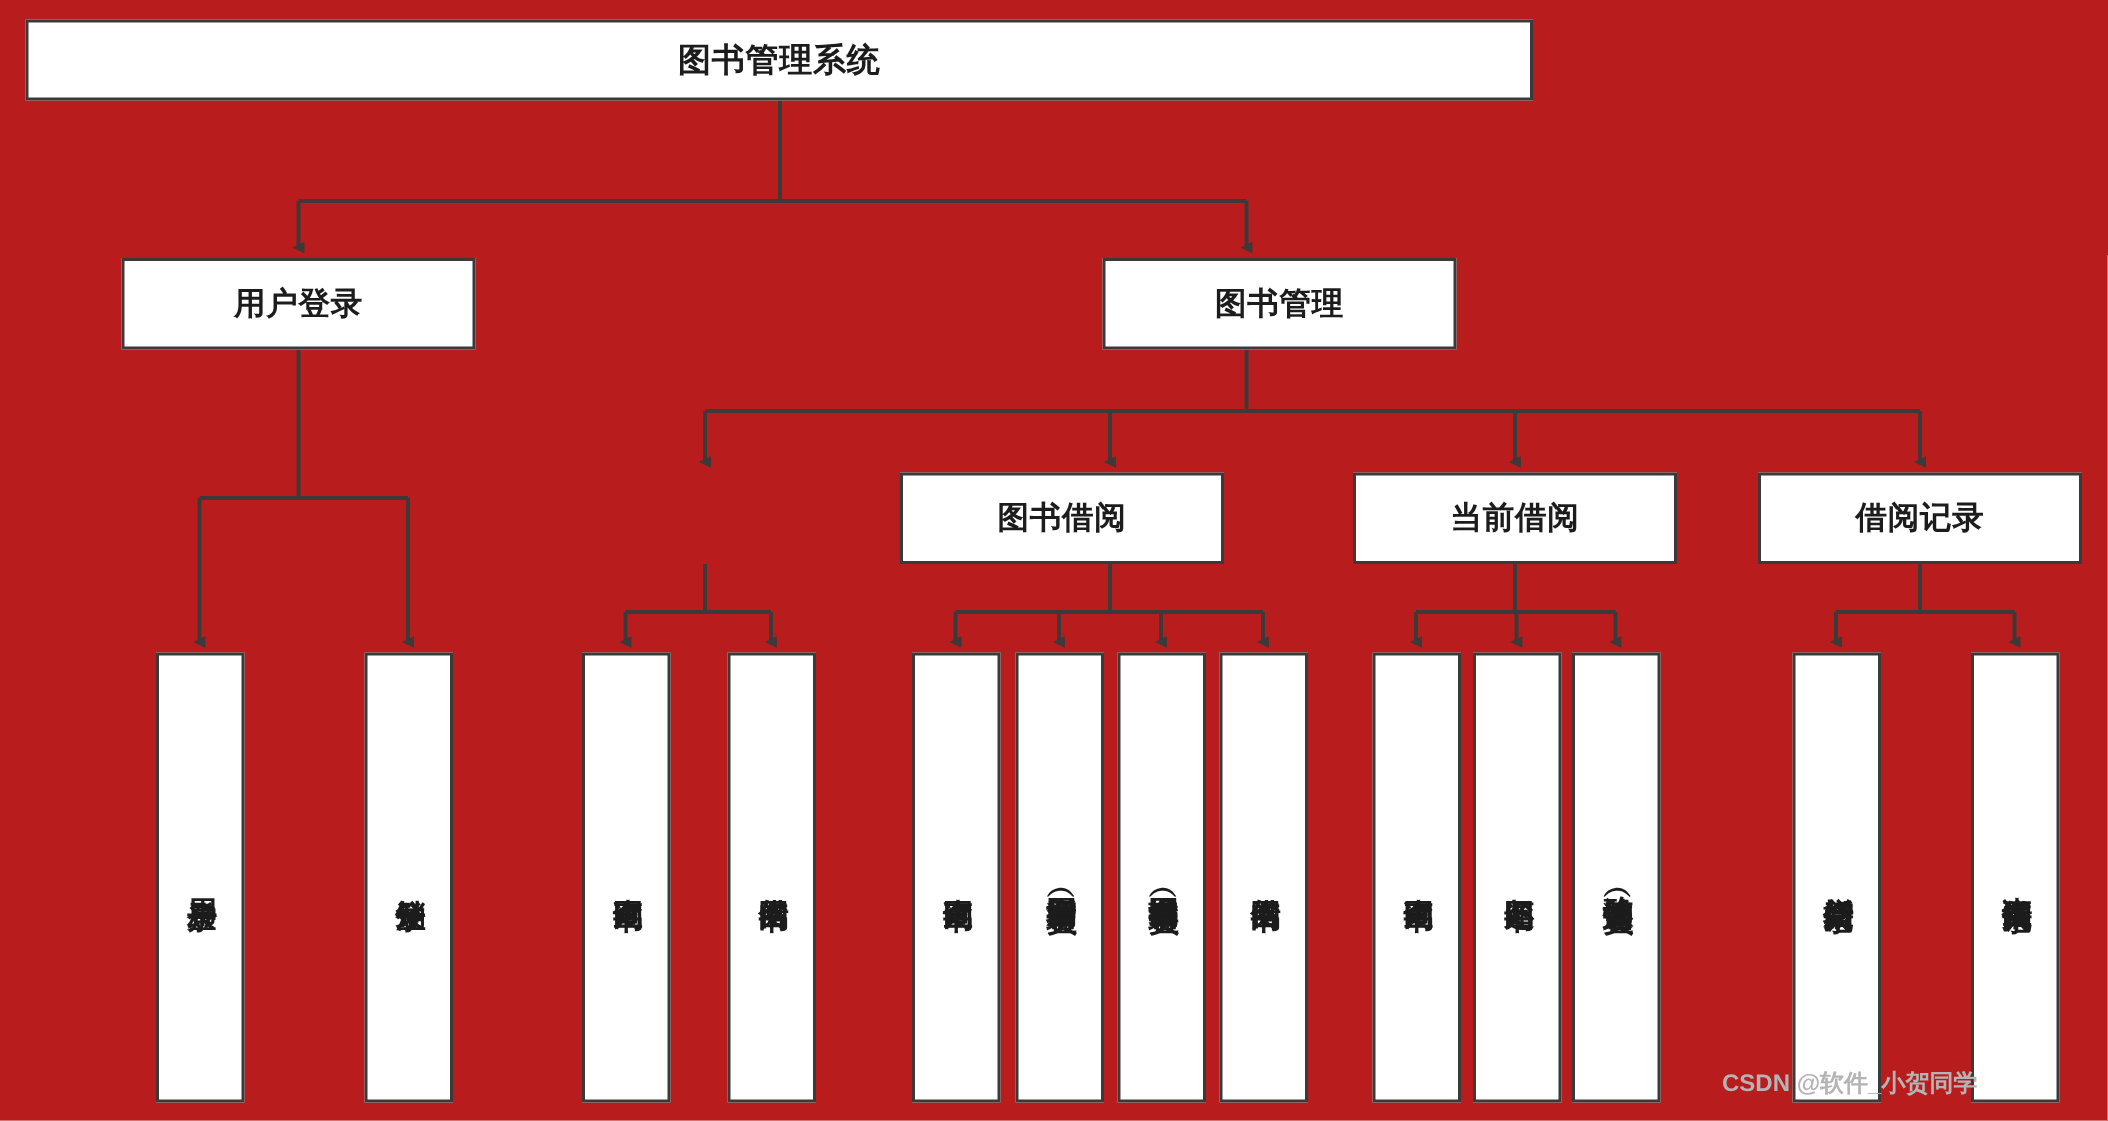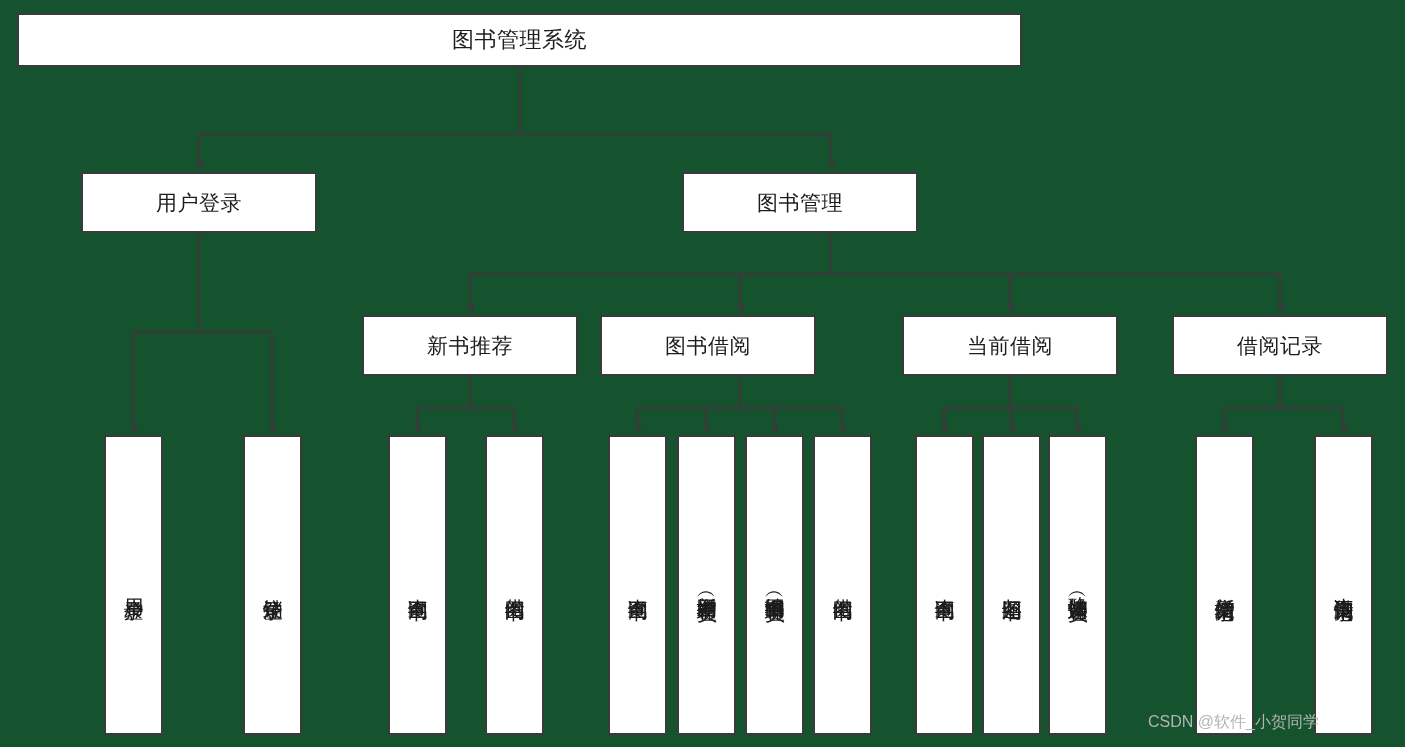--- a/index.html
+++ b/index.html
@@ -11,21 +11,22 @@
     width: 1405px;
     height: 747px;
     font-family: "Liberation Sans", "DejaVu Sans", sans-serif;
     overflow: hidden;
     position: relative;
   }
   #diagram-root {
     position: relative;
     width: 1405px;
     height: 747px;
-    background: #14532d;
+    background: #b91c1c;
+    font-weight: bold;
   }
   svg.wires {
     position: absolute;
     left: 0;
     top: 0;
     width: 1405px;
     height: 747px;
     pointer-events: none;
   }
   .node {
@@ -131,27 +132,24 @@
     </g>
   </svg>
 
   <div class="node root horizontal" style="left:17px; top:13px; width:1005px; height:54px;">
     <span class="label">图书管理系统</span>
   </div>
 
   <div class="node horizontal" style="left:81px; top:172px; width:236px; height:61px;">
     <span class="label">用户登录</span>
   </div>
-  <div class="node horizontal" style="left:682px; top:172px; width:236px; height:61px;">
+  <div class="node horizontal" style="left:735px; top:172px; width:236px; height:61px;">
     <span class="label">图书管理</span>
   </div>
 
-  <div class="node horizontal" style="left:362px; top:315px; width:216px; height:61px;">
-    <span class="label">新书推荐</span>
-  </div>
   <div class="node horizontal" style="left:600px; top:315px; width:216px; height:61px;">
     <span class="label">图书借阅</span>
   </div>
   <div class="node horizontal" style="left:1172px; top:315px; width:216px; height:61px;">
     <span class="label">借阅记录</span>
   </div>
   <div class="node horizontal" style="left:902px; top:315px; width:216px; height:61px;">
     <span class="label">当前借阅</span>
   </div>
 

